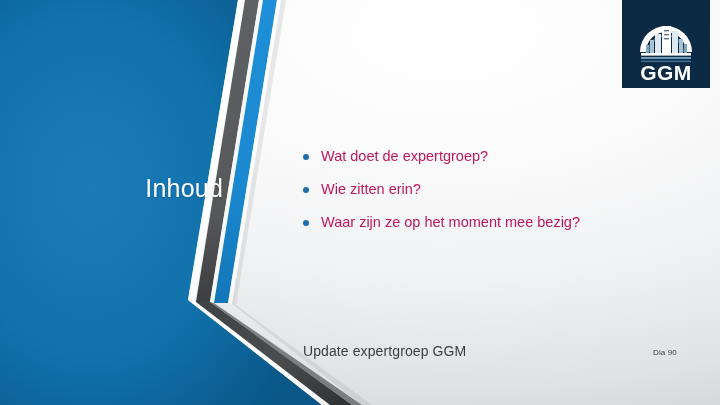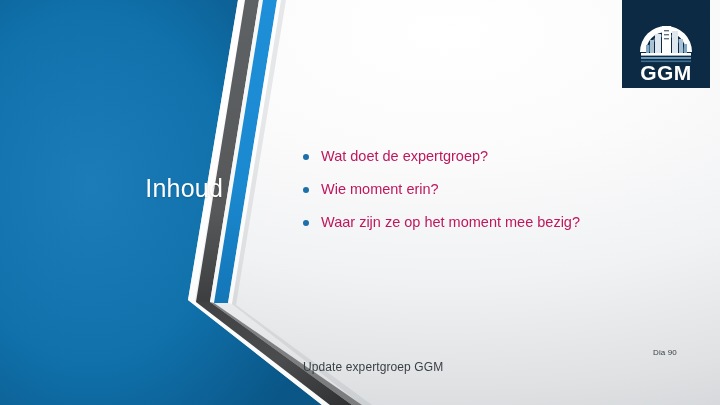--- a/index.html
+++ b/index.html
@@ -76,22 +76,22 @@
     font-size: 14.5px;
     color: #be185d;
     line-height: 19px;
     white-space: nowrap;
   }
 
   
   .footer-note {
     position: absolute;
     left: 303px;
-    top: 360px;
-    font-size: 12px;
+    top: 343px;
+    font-size: 14px;
     color: #3a3f45;
     letter-spacing: 0.1px;
   }
   .slide-number {
     position: absolute;
     left: 653px;
     top: 348px;
     font-size: 8px;
     color: #3a3f45;
     letter-spacing: 0.1px;
@@ -168,21 +168,21 @@
 
   <div class="title">Inhoud</div>
 
   <div class="bullets">
     <div class="bullet-row">
       <span class="bullet-dot"></span>
       <span class="bullet-text">Wat doet de expertgroep?</span>
     </div>
     <div class="bullet-row">
       <span class="bullet-dot"></span>
-      <span class="bullet-text">Wie moment erin?</span>
+      <span class="bullet-text">Wie zitten erin?</span>
     </div>
     <div class="bullet-row">
       <span class="bullet-dot"></span>
       <span class="bullet-text">Waar zijn ze op het moment mee bezig?</span>
     </div>
   </div>
 
   <div class="footer-note">Update expertgroep GGM</div>
   <div class="slide-number">Dia 90</div>
 

